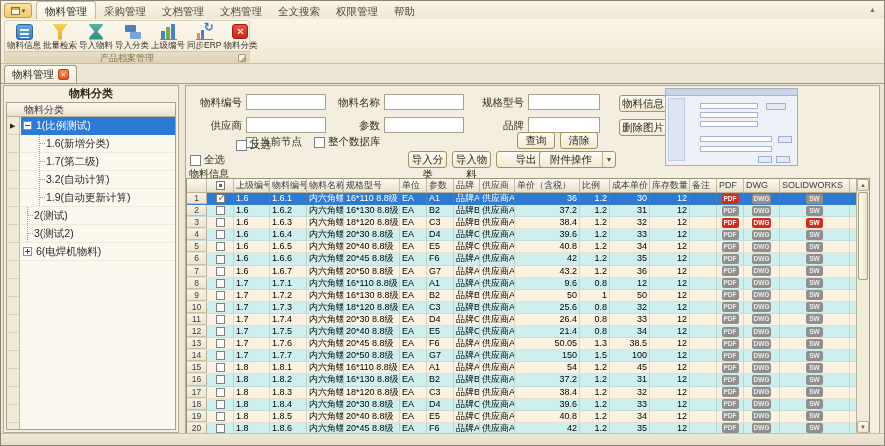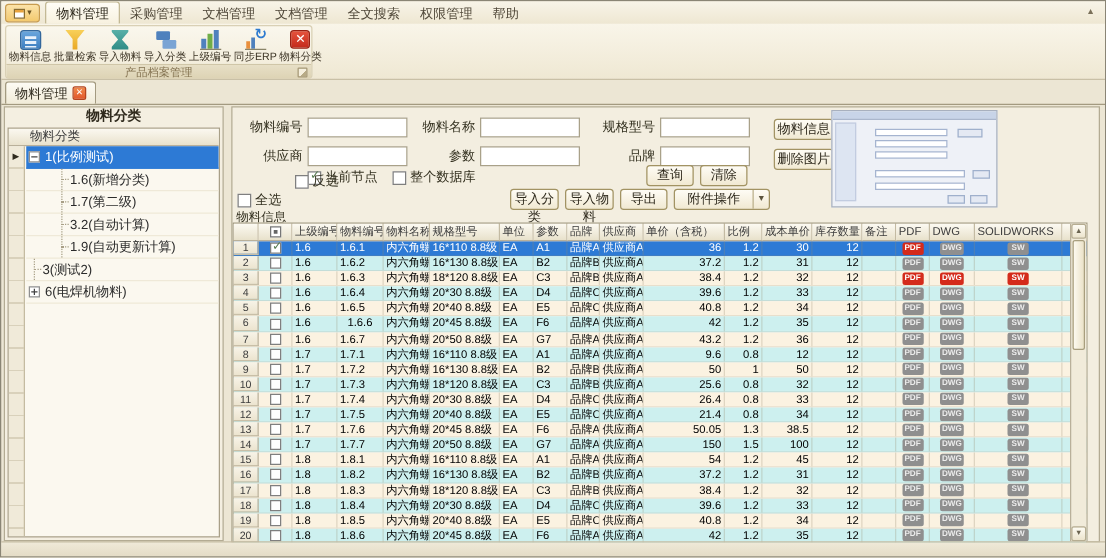--- a/index.html
+++ b/index.html
@@ -72,21 +72,21 @@
   .treepanel{position:absolute;left:2px;top:84px;width:176px;height:348px;background:#f4efe1;border:1px solid #b3ab93;}
   .tree-title{height:15px;line-height:15px;text-align:center;font-weight:bold;font-size:11px;color:#2f2a1d;}
   .treegrid{position:absolute;left:2px;right:2px;top:16px;bottom:2px;background:#fbf8ef;border:1px solid #a9a088;overflow:hidden;}
   .tree-colheader{height:14px;line-height:13px;background:linear-gradient(#fbf8f0,#e9e2cd);border-bottom:1px solid #b9b09a;
                   font-size:10px;color:#3a3a3a;padding-left:17px;}
   .tree-ind{position:absolute;left:0;top:14px;bottom:0;width:13px;background:#f0ead9;border-right:1px solid #c4bba1;
             background-image:repeating-linear-gradient(to bottom,transparent 0 17px,#d9d1bb 17px 18px);}
   .tarrow{position:absolute;left:3px;font-size:7px;color:#2f2a1d;line-height:10px;}
   .tnodes{position:absolute;left:14px;right:0;top:14px;bottom:0;}
   .tnode{height:18px;display:flex;align-items:center;font-size:10.5px;color:#2b2b2b;border-bottom:1px solid #efe9d8;}
-  .tnode.child{padding-left:22px;}
+  .tnode.child{padding-left:12px;}
   .tnode.sel{background:#2d7ad5;color:#fff;border-bottom-color:#2d7ad5;}
   .conn{width:13px;height:100%;position:relative;flex:none;}
   .conn::before{content:'';position:absolute;left:6px;top:0;bottom:0;border-left:1px dotted #a89f86;}
   .conn::after{content:'';position:absolute;left:6px;top:8px;width:6px;border-top:1px dotted #a89f86;}
   .exp{width:9px;height:9px;border:1px solid #8f8f8f;background:#fff;margin:0 4px 0 2px;position:relative;flex:none;}
   .exp::before{content:'';position:absolute;left:1px;right:1px;top:3px;height:1px;background:#444;}
   .exp.plus::after{content:'';position:absolute;top:1px;bottom:1px;left:3px;width:1px;background:#444;}
   .tlbl{white-space:nowrap;overflow:hidden;padding-right:3px;}
 
   
@@ -250,20 +250,24 @@
           <div class="tnode child">
             <span class="conn"></span>
             <span class="tlbl">3.2(自动计算)</span>
           </div>
           <div class="tnode child">
             <span class="conn"></span>
             <span class="tlbl">1.9(自动更新计算)</span>
           </div>
           <div class="tnode">
             <span class="conn"></span>
+            <span class="tlbl">2(测试)</span>
+          </div>
+          <div class="tnode">
+            <span class="conn"></span>
             <span class="tlbl">3(测试2)</span>
           </div>
           <div class="tnode">
             <span class="exp plus"></span>
             <span class="tlbl">6(电焊机物料)</span>
           </div>
         </div>
     </div>
   </div>
 
@@ -313,21 +317,21 @@
     <div class="cbrow" style="left:4px;top:67px">
       <span class="cb"></span>
       <span>全选</span>
     </div>
     <div class="cbrow" style="left:50px;top:52px">
       <span class="cb"></span>
       <span>反选</span>
     </div>
     <div class="btn" style="left:222px;top:65px;width:39px">导入分类</div>
     <div class="btn" style="left:266px;top:65px;width:39px">导入物料</div>
-    <div class="btn" style="left:310px;top:65px;width:38px">导出</div>
+    <div class="btn" style="left:310px;top:65px;width:60px">导出</div>
     <div class="btn attach" style="left:353px;top:65px;width:77px">
       <span class="alabel">附件操作</span>
       <span class="acaret">▼</span>
     </div>
 
     <div class="gridcaption">物料信息</div>
     <div class="grid">
       <div class="ghead">
           <div class="hc" style="width: 20px;"></div>
           <div class="hc chk" style="width: 27px;">
@@ -496,21 +500,21 @@
               <span class="badge b-gray">SW</span>
             </div>
             <div class="gc fill"></div>
           </div>
           <div class="grow">
             <div class="gc rn">6</div>
             <div class="gc chk">
               <span class="cb"></span>
             </div>
             <div class="gc" style="width: 36px;">1.6</div>
-            <div class="gc" style="width: 37px; text-align: center;">1.6.6</div>
+            <div class="gc" style="width: 37px;">1.6.6</div>
             <div class="gc" style="width: 37px;">内六角螺栓6</div>
             <div class="gc" style="width: 56px;">20*45  8.8级</div>
             <div class="gc" style="width: 27px;">EA</div>
             <div class="gc" style="width: 27px;">F6</div>
             <div class="gc" style="width: 26px;">品牌A</div>
             <div class="gc" style="width: 35px;">供应商A6</div>
             <div class="gc num" style="width: 65px;">42</div>
             <div class="gc num" style="width: 30px;">1.2</div>
             <div class="gc num" style="width: 40px;">35</div>
             <div class="gc num" style="width: 40px;">12</div>

